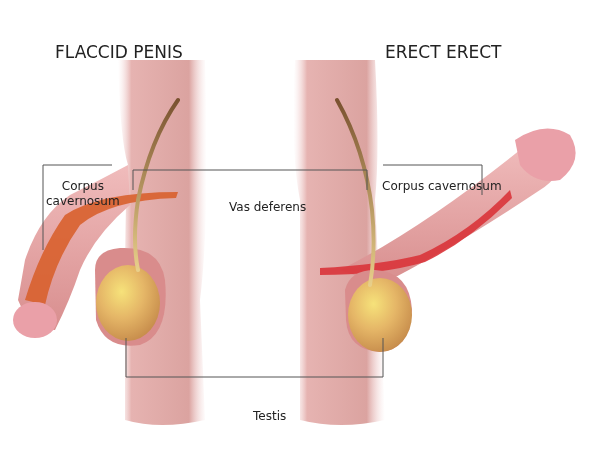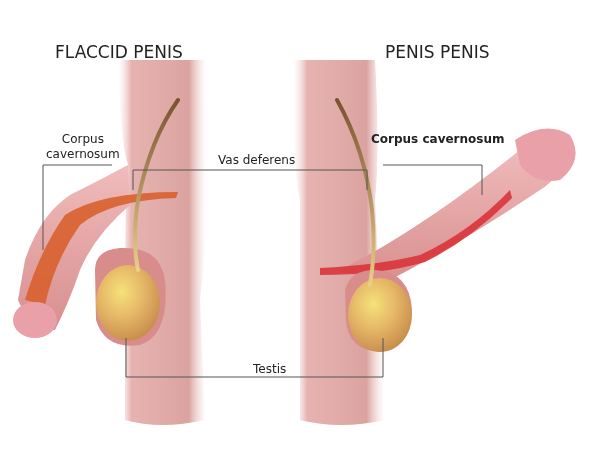--- a/index.html
+++ b/index.html
@@ -1,17 +1,17 @@
 <!DOCTYPE html>
 <html><head>
 <meta charset="utf-8">
 <style>
   html, body { margin:0; padding:0; background:#ffffff; }
   body { width:600px; height:466px; position:relative; overflow:hidden; font-family:"DejaVu Sans", sans-serif; }
-  .label { position:absolute; font-size:12px; color:#222; text-align:center; line-height:15px; white-space:nowrap; }
+  .label { position:absolute; font-size:12px; color:#222; text-align:center; line-height:15px; white-space:nowrap;margin-top:47px; }
   .title { position:absolute; font-size:17px; color:#222; letter-spacing:0; }
   svg { position:absolute; left:0; top:0; }
 </style>
 </head>
 <body>
 
 <svg width="600" height="466" viewBox="0 0 600 466">
   <defs>
     <linearGradient id="bodyL" x1="0" x2="1">
       <stop offset="0" stop-color="#f6dede" stop-opacity="0"></stop>
@@ -71,26 +71,26 @@
   <g stroke="#555" stroke-width="1" fill="none">
     <path d="M112 165 L43 165 L43 250"></path>
     <path d="M133 170 L133 190"></path>
     <path d="M133 170 L367 170 L367 190"></path>
     <path d="M383 165 L482 165 L482 195"></path>
     <path d="M126 338 L126 377 L383 377 L383 338"></path>
   </g>
 </svg>
 
 <div class="title" style="left:55px; top:42px;">FLACCID PENIS</div>
-<div class="title" style="left:385px; top:42px;">PENIS PENIS</div>
+<div class="title" style="left:385px; top:42px;">ERECT ERECT</div>
 
 <div class="label" style="left:46px; top:132px;">
   <div>Corpus</div>
   <div>cavernosum</div>
 </div>
 
-<div class="label" style="left:218px; top:153px;">Vas deferens</div>
+<div class="label" style="left:229px; top:153px;">Vas deferens</div>
 
-<div class="label" style="left:371px; top:132px;font-weight:bold;">
+<div class="label" style="left:382px; top:132px;">
   <div>Corpus cavernosum</div>
 </div>
 
 <div class="label" style="left:253px; top:362px;">Testis</div>
 
 </body></html>

